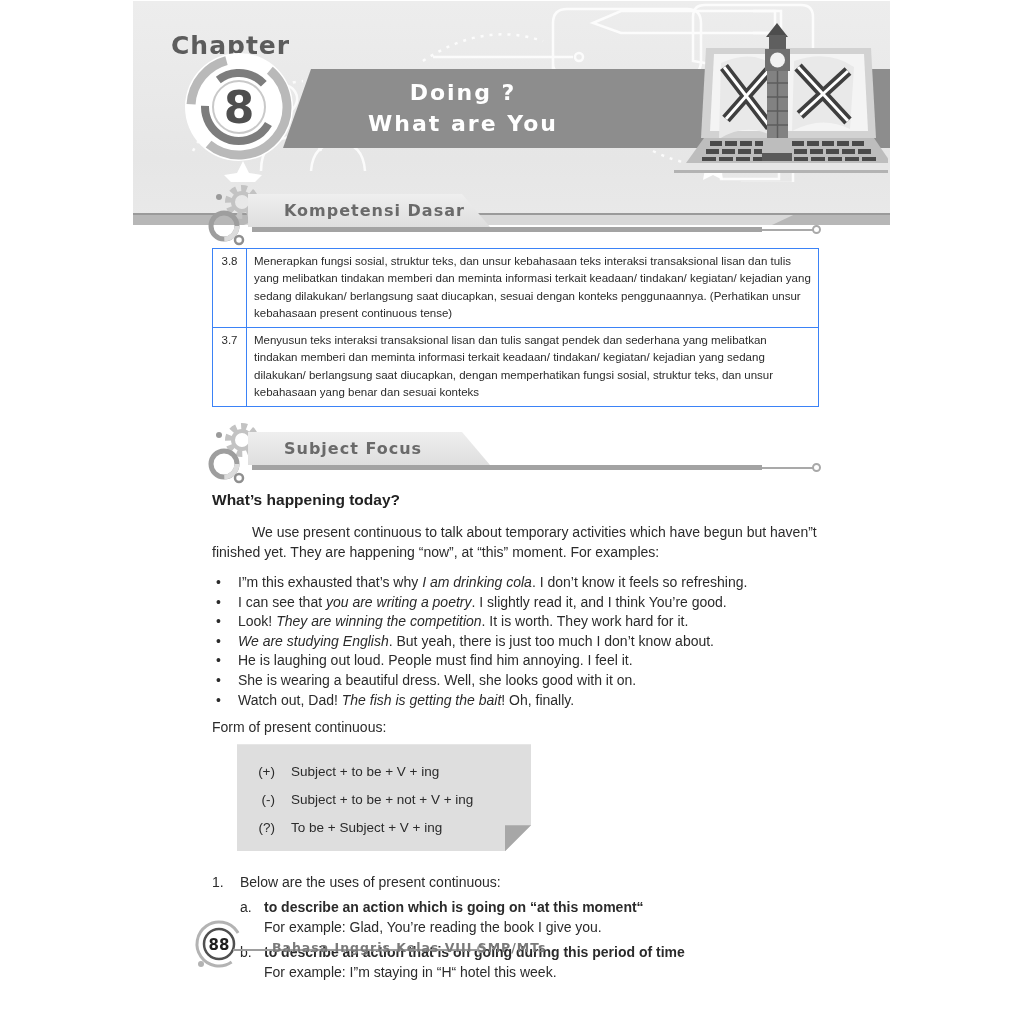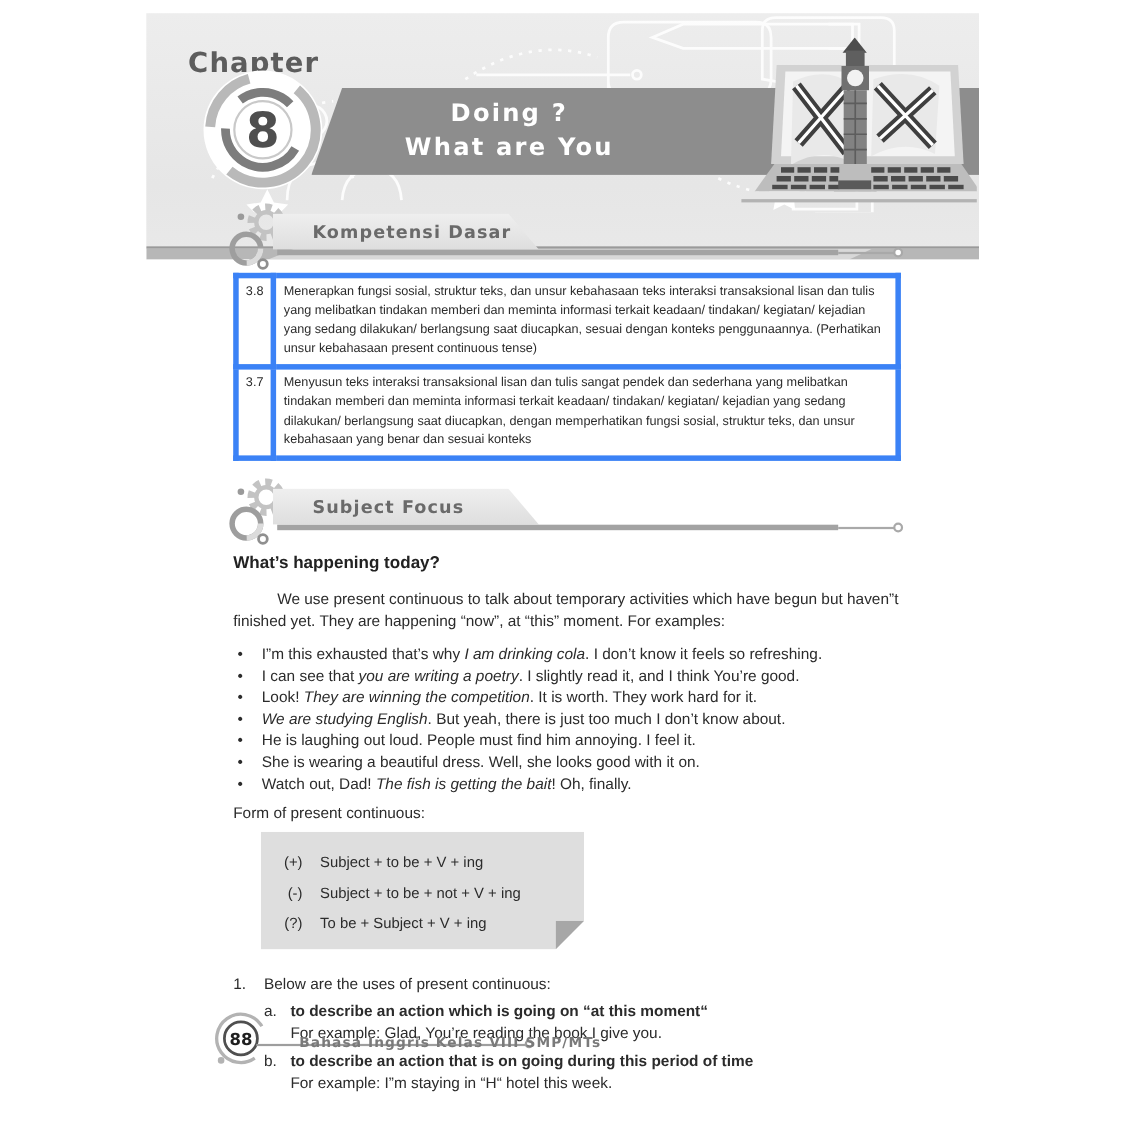--- a/index.html
+++ b/index.html
@@ -1,20 +1,20 @@
 <!DOCTYPE html>
 <html><head>
 <meta charset="utf-8">
 <style>
   * { margin:0; padding:0; box-sizing:border-box; }
   html,body { width:1024px; height:1024px; background:#ffffff; font-family:"Liberation Sans", sans-serif; color:#2b2b2b; }
   .page { position:relative; width:1024px; height:1024px; overflow:hidden; background:#fff; }
 
   
-  .header-art { position:absolute; left:133px; top:12px; width:757px; height:224px;
+  .header-art { position:absolute; left:133px; top:1px; width:757px; height:224px;
                 background:linear-gradient(180deg,#ededed 0%,#e6e6e6 70%,#e9e9e9 100%); overflow:hidden; }
   .doodles { position:absolute; inset:0; }
   .chapter-label { position:absolute; left:38px; top:30px; font-family:"DejaVu Sans", sans-serif;
                    font-weight:bold; font-size:25px; color:#5c5c5c; letter-spacing:1px; }
   .banner { position:absolute; left:150px; right:0; top:68px; height:79px; background:#8d8d8d;
             clip-path:polygon(28px 0, 100% 0, 100% 100%, 0 100%); }
   .banner-text { position:absolute; left:115px; top:76px; width:430px; text-align:center;
                  font-family:"DejaVu Sans", sans-serif; font-weight:bold; color:#ffffff;
                  font-size:22px; letter-spacing:2px; line-height:31px; }
   .badge { position:absolute; left:50px; top:50px; width:112px; height:112px; }
@@ -38,21 +38,21 @@
           display:flex; align-items:center; padding-left:36px; }
   .band span { font-family:"DejaVu Sans", sans-serif; font-weight:bold; font-size:16px;
                color:#6a6a6a; letter-spacing:1px; }
   .band-bar { position:absolute; left:40px; top:41px; width:510px; height:5px; background:#a3a3a3; }
   .band-line { position:absolute; left:550px; top:43px; width:52px; height:2px; background:#a9a9a9; }
   .band-dot { position:absolute; left:600px; top:39px; width:9px; height:9px; border:2px solid #a9a9a9;
               border-radius:50%; background:#fff; }
 
   
   table.kd { border-collapse:collapse; width:607px; margin-top:4px; }
-  table.kd td { border:5px solid #3b82f6; font-size:11.5px; line-height:1.5; vertical-align:top; padding:4px 7px 5px; }
+  table.kd td { border:1px solid #3b82f6; font-size:11.5px; line-height:1.5; vertical-align:top; padding:4px 7px 5px; }
   table.kd td.code { width:34px; text-align:center; padding-left:2px; padding-right:2px; }
 
   .sf-gap { margin-top:17px; }
 
   h2.subheading { font-size:15.5px; font-weight:bold; margin-top:9px; color:#222; }
   p.intro { margin-top:13px; font-size:14px; line-height:20px; text-indent:40px; }
 
   .bullets { margin-top:11px; }
   .bullet-row { display:flex; font-size:14px; line-height:19.6px; }
   .bullet-row .dot { width:26px; flex:0 0 26px; padding-left:4px; }

